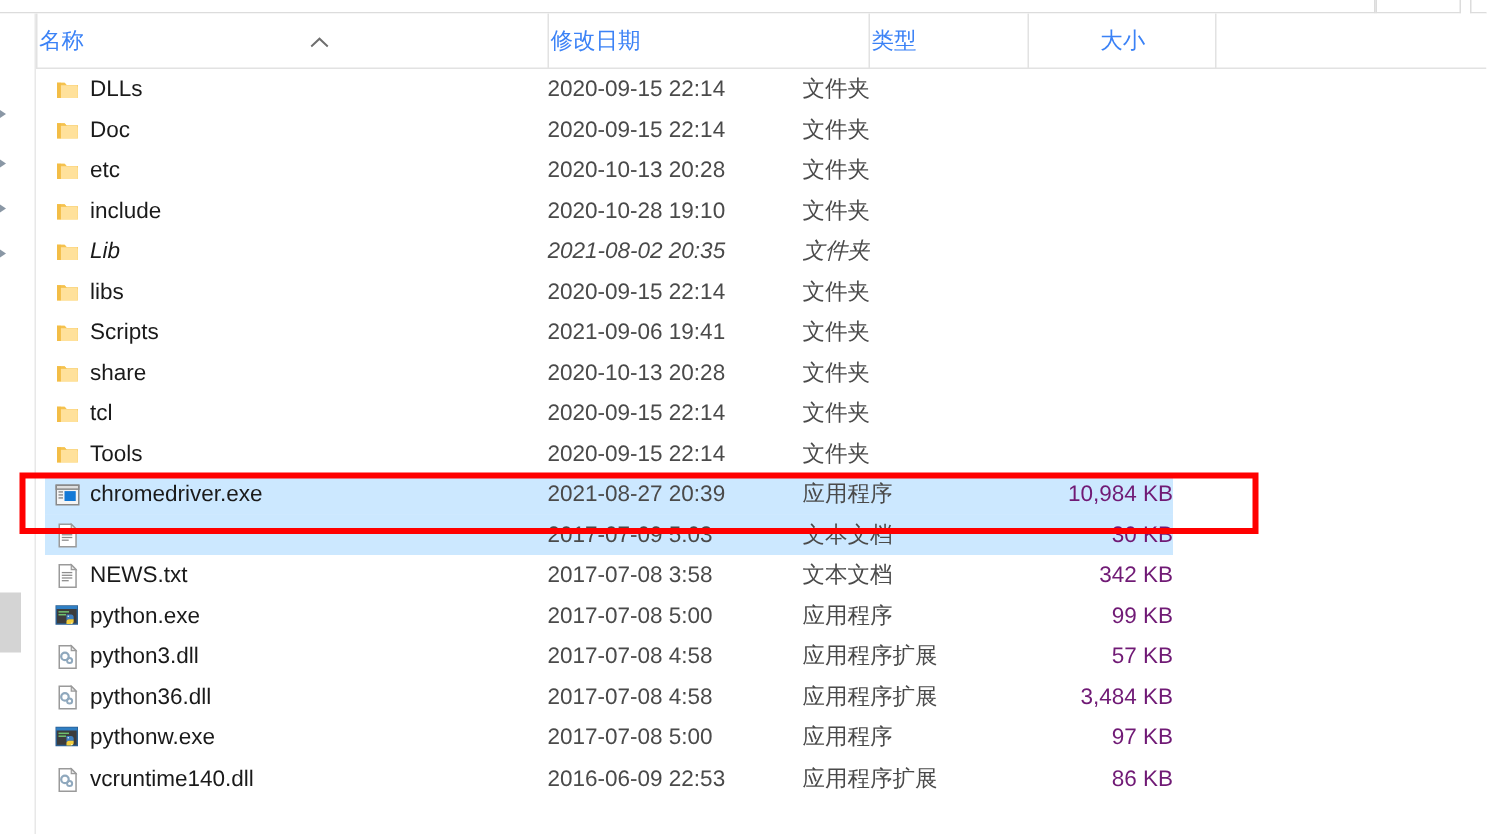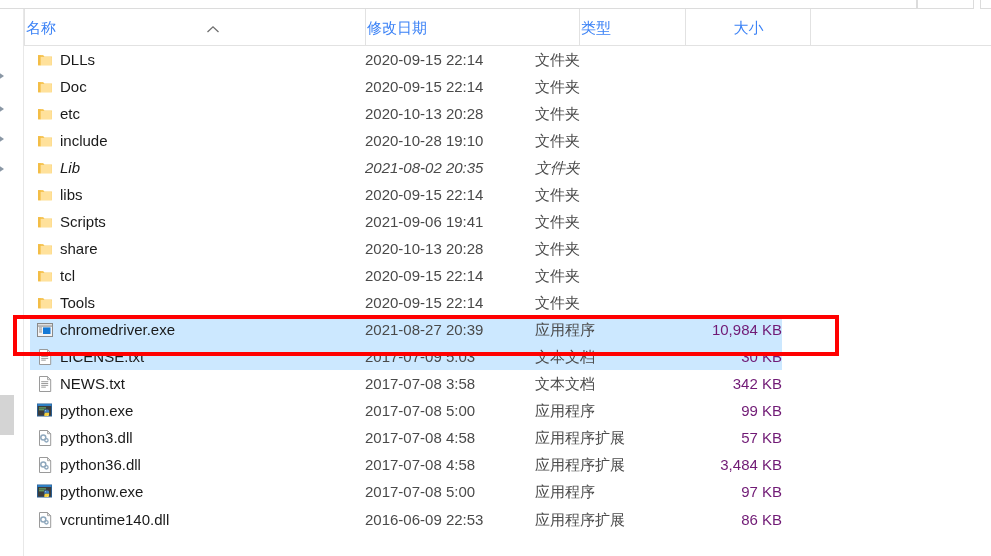--- a/index.html
+++ b/index.html
@@ -370,21 +370,20 @@
           <path d="M3.5 1.5h8l3.2 3.2v11.8H3.5z" fill="#ffffff" stroke="#9a9a9a" stroke-width="1"></path>
           <path d="M11.5 1.5l3.2 3.2h-3.2z" fill="#e4e4e4" stroke="#9a9a9a" stroke-width="0.8"></path>
           <g fill="#8c8c8c">
             <rect x="5.2" y="6.3" width="7" height="0.85"></rect>
             <rect x="5.2" y="8.1" width="7" height="0.85"></rect>
             <rect x="5.2" y="9.9" width="7" height="0.85"></rect>
             <rect x="5.2" y="11.7" width="4.6" height="0.85"></rect>
           </g>
         </svg>
       </div>
-      <div class="cell cell-name">LICENSE.txt</div>
       <div class="cell cell-date">2017-07-09 5:03</div>
       <div class="cell cell-type">文本文档</div>
       <div class="cell cell-size">30 KB</div>
     </div>
     <div class="row" style="top: 324px;">
       <div class="icon-slot">
         <svg width="18" height="18" viewBox="0 0 18 18">
           <path d="M3.5 1.5h8l3.2 3.2v11.8H3.5z" fill="#ffffff" stroke="#9a9a9a" stroke-width="1"></path>
           <path d="M11.5 1.5l3.2 3.2h-3.2z" fill="#e4e4e4" stroke="#9a9a9a" stroke-width="0.8"></path>
           <g fill="#8c8c8c">

